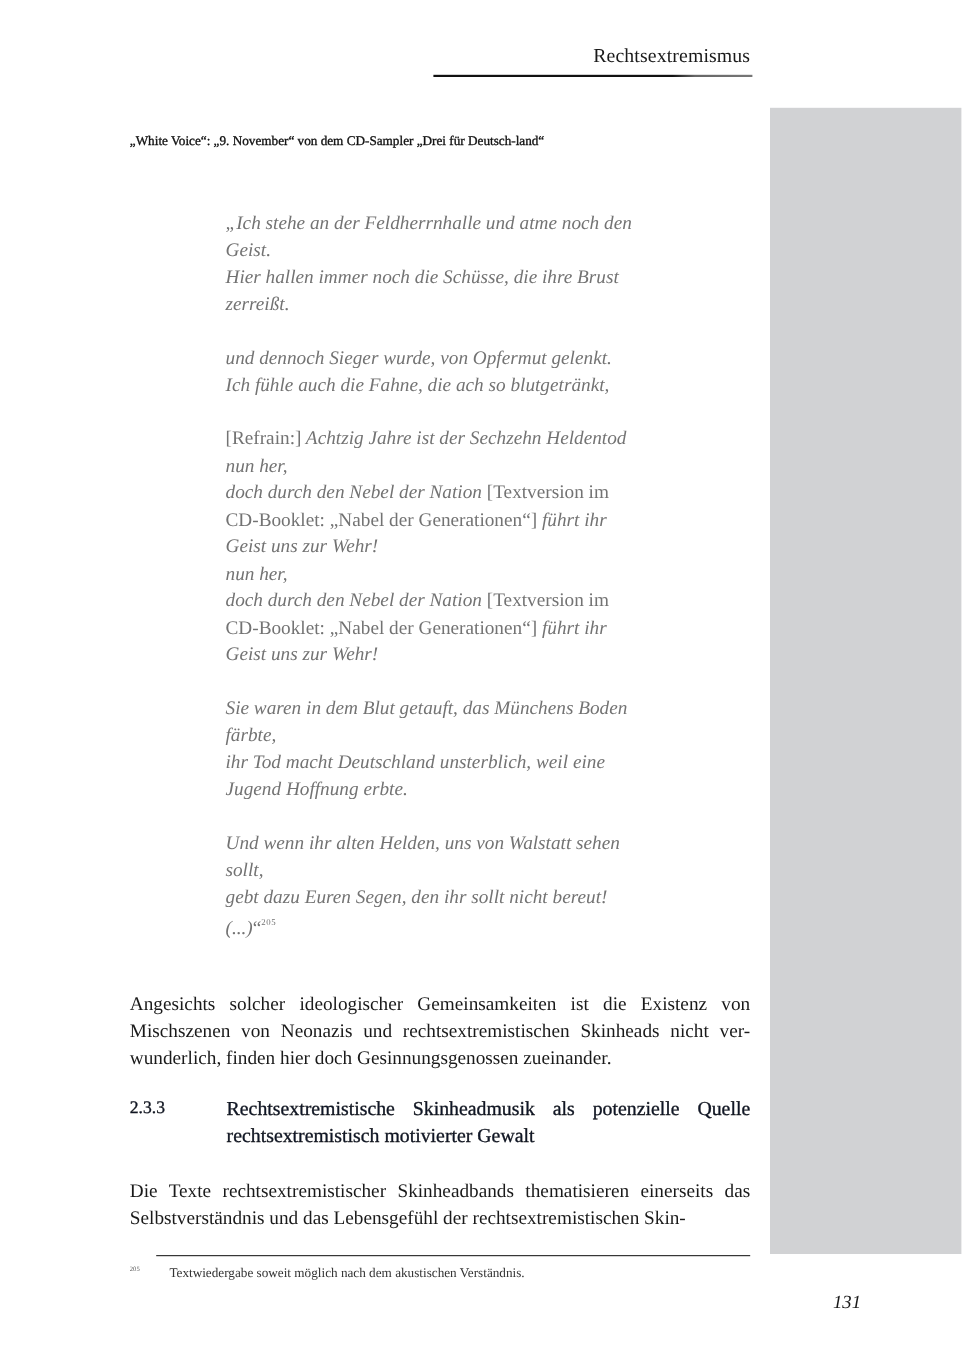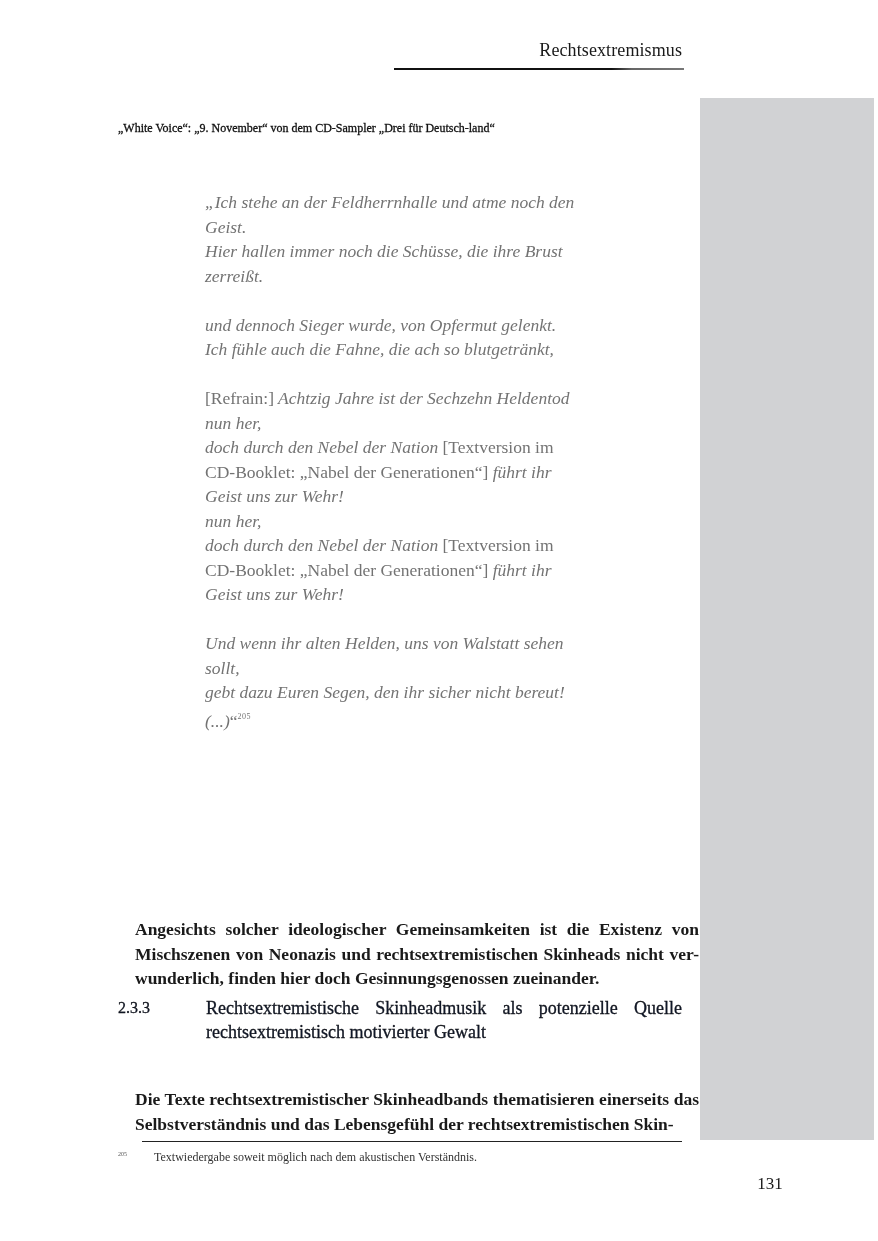--- a/index.html
+++ b/index.html
@@ -89,22 +89,21 @@
     }
     .body-text {
       position: absolute;
       left: 118px;
       width: 564px;
       font-size: 17.5px;
       line-height: 24.5px;
       text-align: justify;
       text-align-last: left;
       color: #1a1a1a;
-      margin: 17px;
-      font-weight: bold;
+      margin: 0;
     }
     .para1 { top: 900px; }
     .subsection {
       position: absolute;
       left: 118px;
       top: 996px;
       width: 564px;
       display: flex;
       font-size: 18px;
       line-height: 24px;
@@ -150,20 +149,21 @@
     }
     .page-number {
       position: absolute;
       left: 740px;
       top: 1173px;
       width: 60px;
       text-align: center;
       font-size: 17px;
       line-height: 22px;
       color: #1a1a1a;
+      font-style: italic;
     }
   </style>
 </head>
 <body>
 
 <div class="running-header">Rechtsextremismus</div>
 <div class="header-rule"></div>
 
 <div class="side-tab"></div>
 
@@ -187,23 +187,29 @@
     <span class="line">nun her,</span>
     <span class="line"><span class="it">doch durch den Nebel der Nation</span> <span class="upright">[Textversion im</span></span>
     <span class="line"><span class="upright">CD-Booklet: „Nabel der Generationen“]</span> <span class="it">führt ihr</span></span>
     <span class="line">Geist uns zur Wehr!</span>
     <span class="line">nun her,</span>
     <span class="line"><span class="it">doch durch den Nebel der Nation</span> <span class="upright">[Textversion im</span></span>
     <span class="line"><span class="upright">CD-Booklet: „Nabel der Generationen“]</span> <span class="it">führt ihr</span></span>
     <span class="line">Geist uns zur Wehr!</span>
   </div>
   <div class="stanza">
+    <span class="line">Sie waren in dem Blut getauft, das Münchens Boden</span>
+    <span class="line">färbte,</span>
+    <span class="line">ihr Tod macht Deutschland unsterblich, weil eine</span>
+    <span class="line">Jugend Hoffnung erbte.</span>
+  </div>
+  <div class="stanza">
     <span class="line">Und wenn ihr alten Helden, uns von Walstatt sehen</span>
     <span class="line">sollt,</span>
-    <span class="line">gebt dazu Euren Segen, den ihr sicher nicht bereut!</span>
+    <span class="line">gebt dazu Euren Segen, den ihr sollt nicht bereut!</span>
     <span class="line"><span>(...)</span><span class="upright">“</span><sup>205</sup></span>
   </div>
 </div>
 
 <p class="body-text para1">Angesichts solcher ideologischer Gemeinsamkeiten ist die Existenz von Mischszenen von Neonazis und rechtsextremistischen Skinheads nicht ver-wunderlich, finden hier doch Gesinnungsgenossen zueinander.</p>
 
 <div class="subsection">
   <span class="num">2.3.3</span>
   <span class="title">Rechtsextremistische Skinheadmusik als potenzielle Quelle rechtsextremistisch motivierter Gewalt</span>
 </div>

